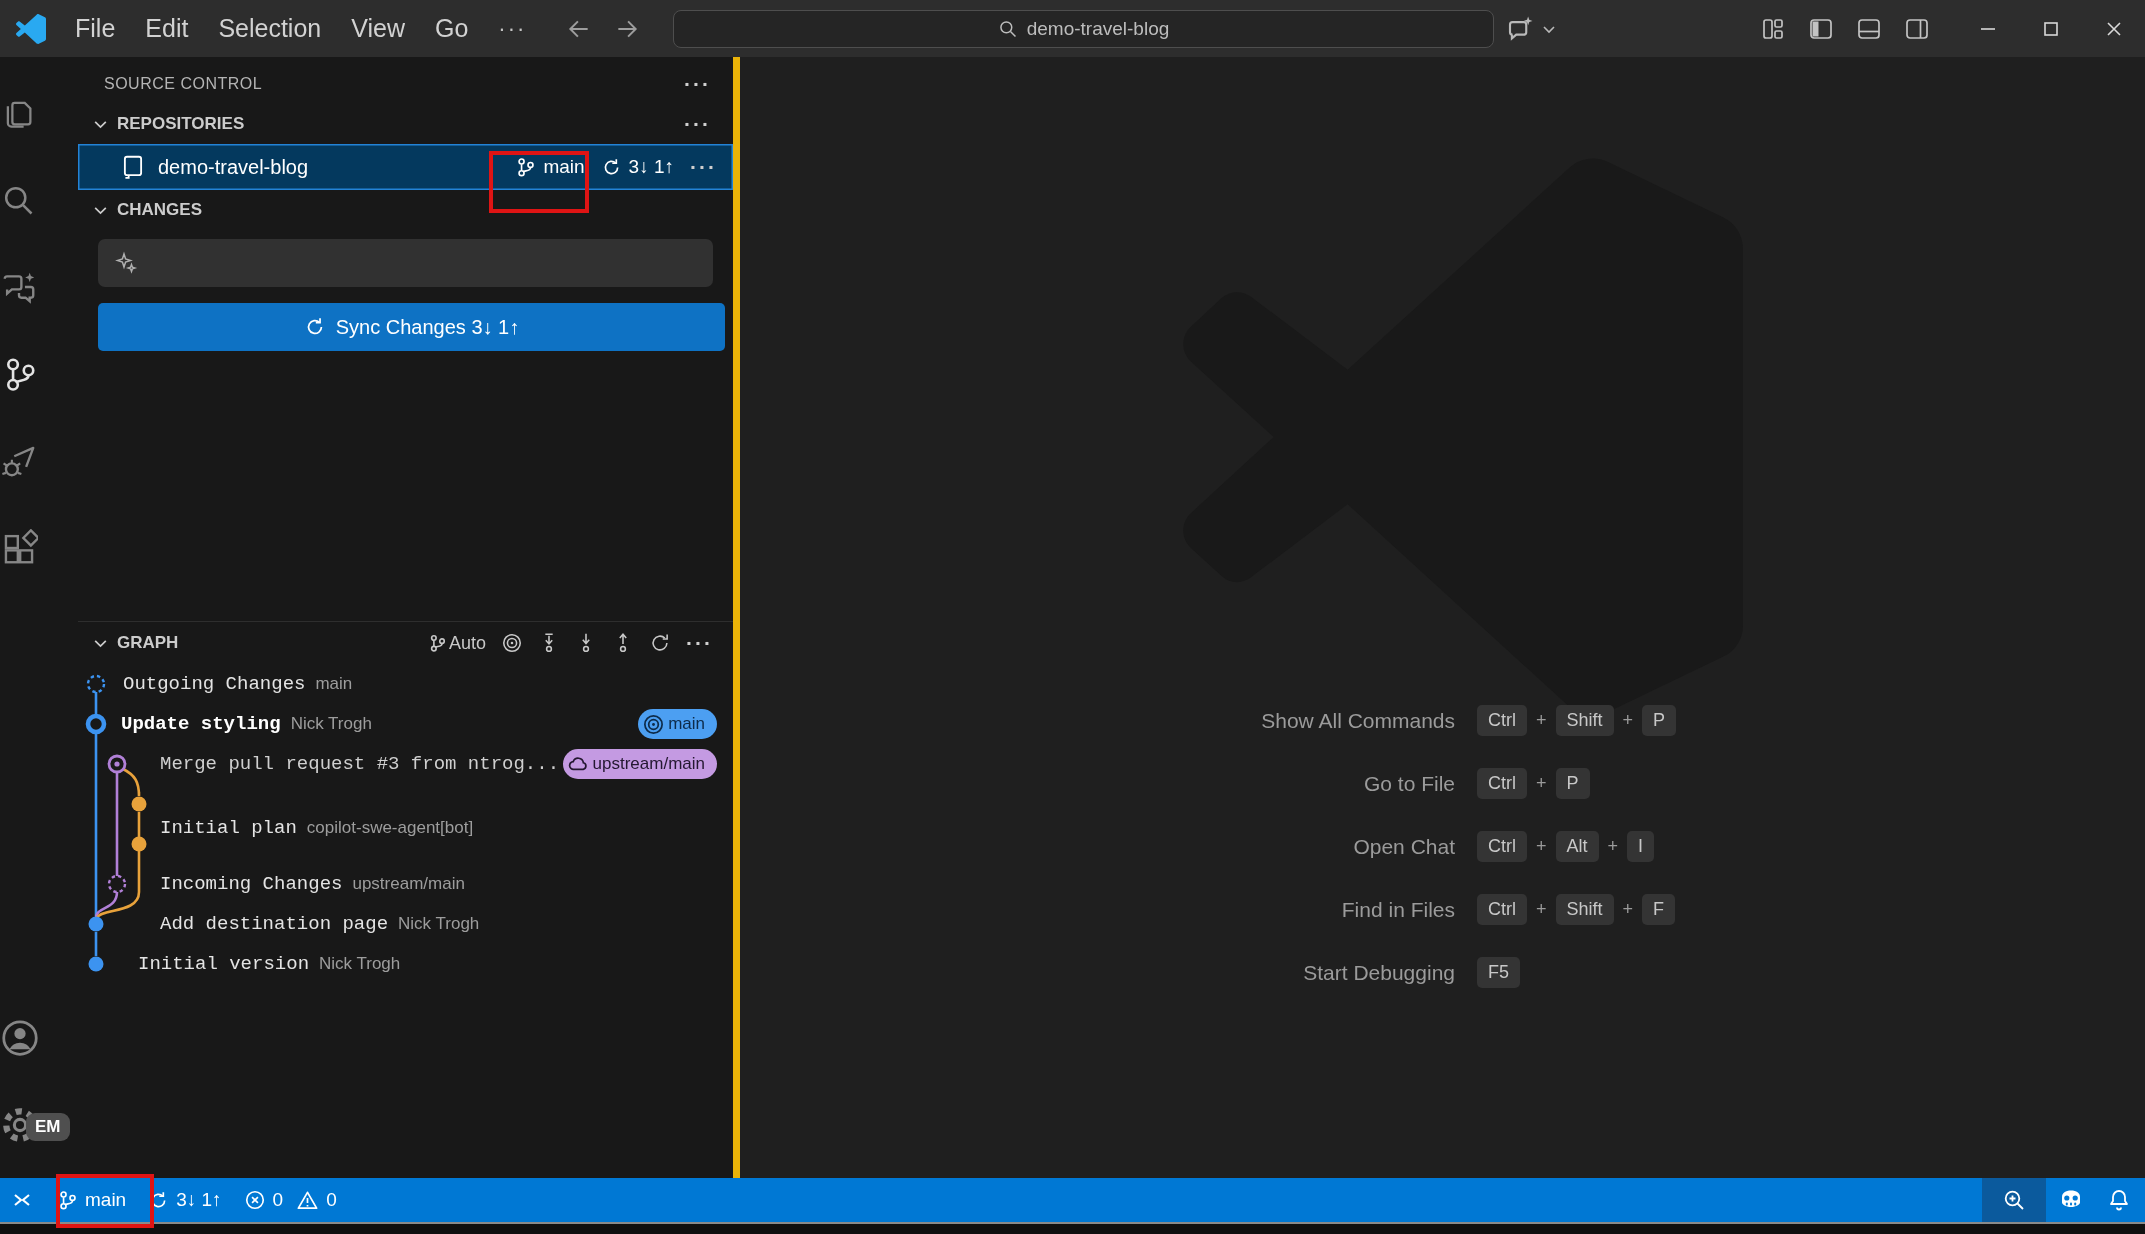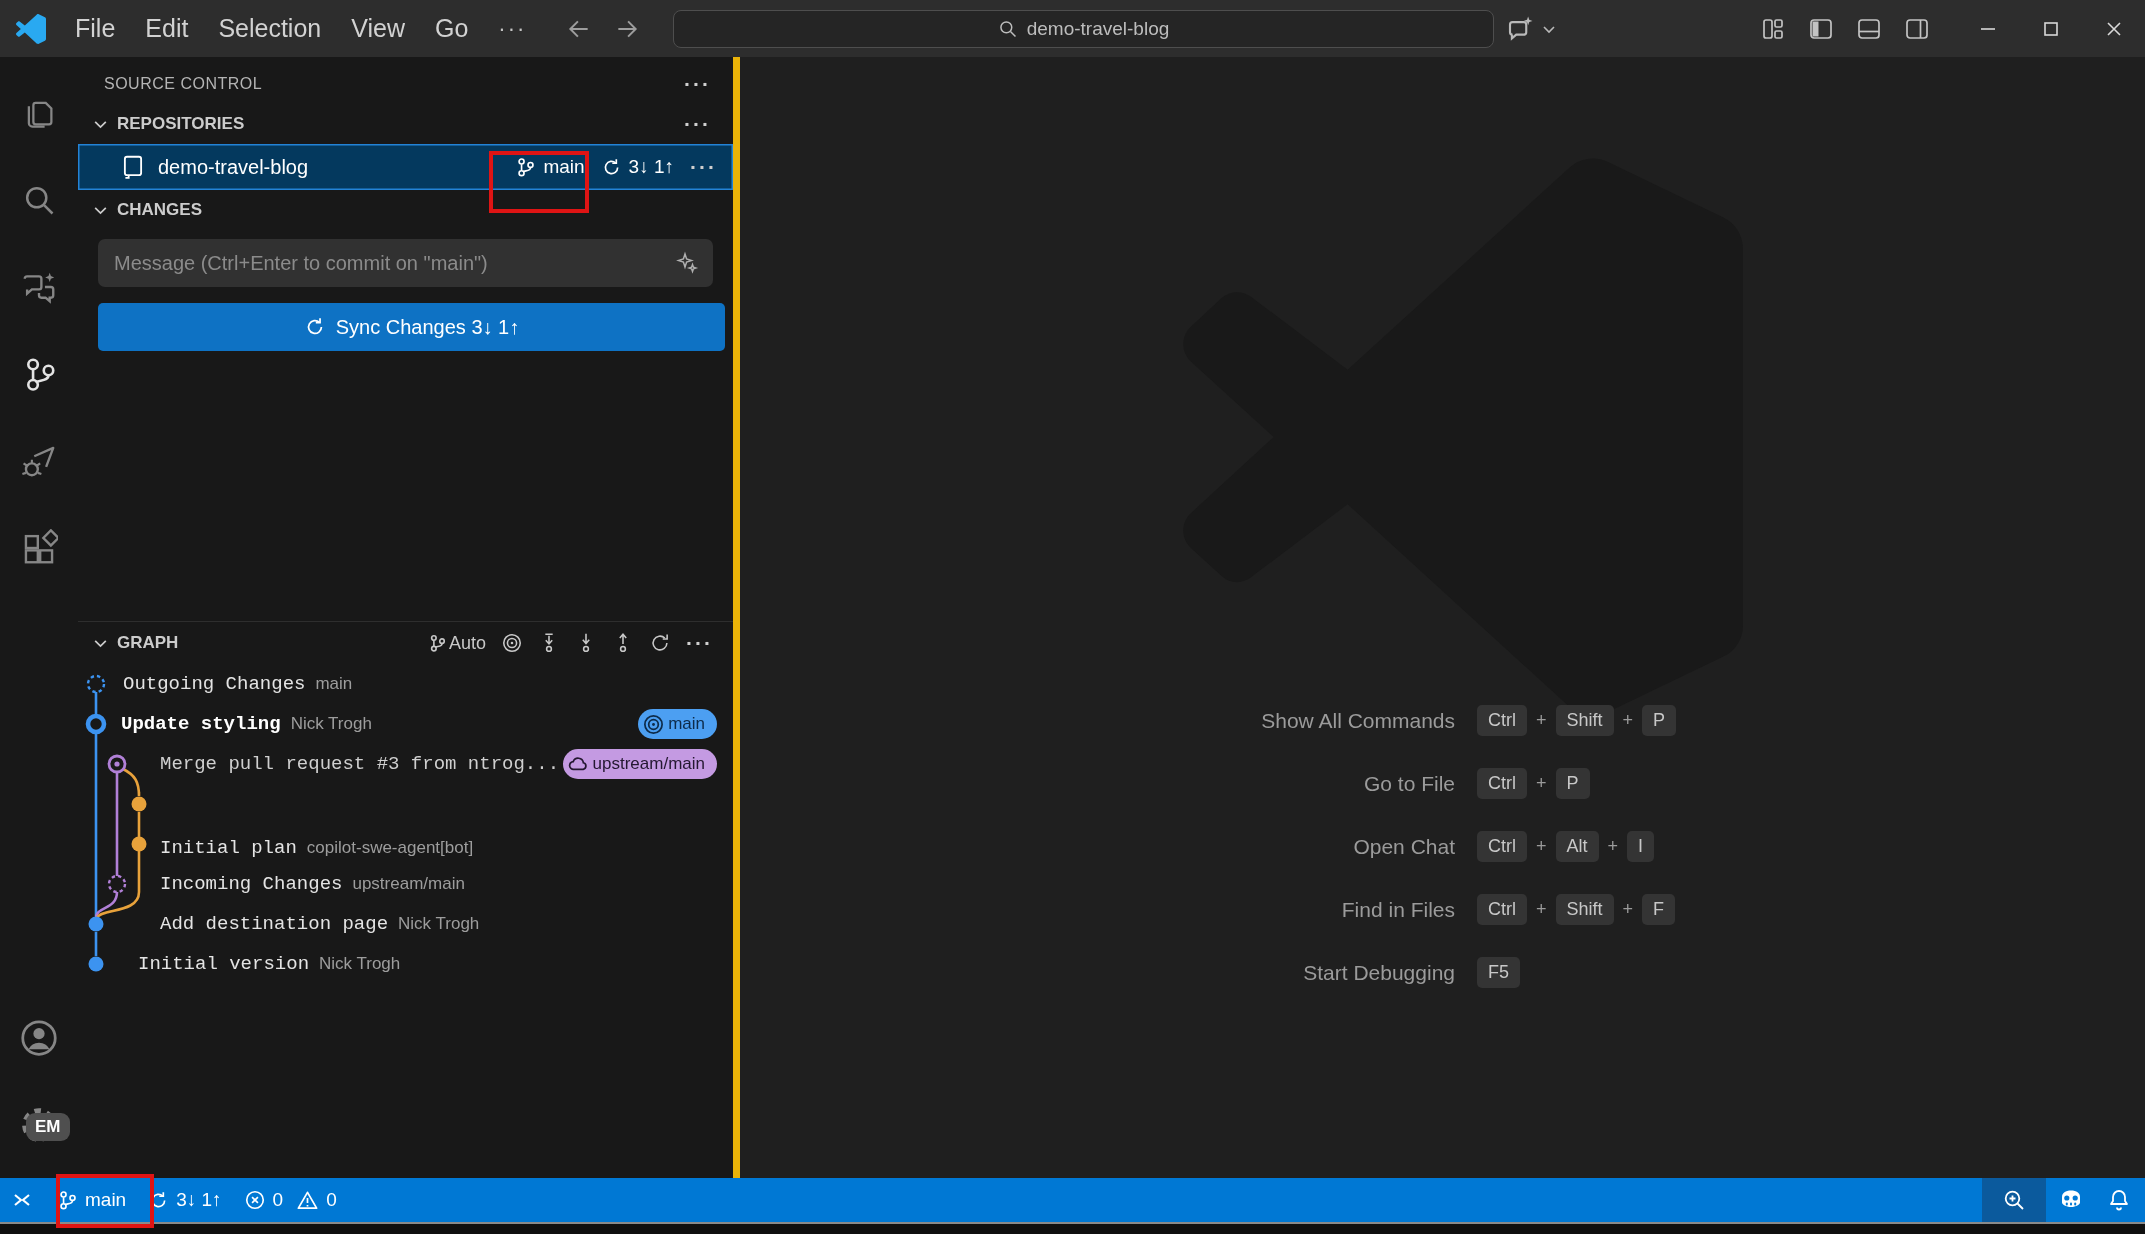--- a/index.html
+++ b/index.html
@@ -19,21 +19,21 @@
                gap:9px; color:#bdbdbd; font-size:19px; }
   .tb-copilot { position:absolute; left:1505px; top:0; height:57px; display:flex; align-items:center; gap:6px; color:#b9b9b9; }
   .layout-icons { position:absolute; left:1760px; top:0; height:57px; display:flex; align-items:center; gap:22px; color:#c3c3c3; }
   .win-controls { position:absolute; right:0; top:0; height:57px; display:flex; }
   .win-btn { width:63px; height:57px; display:flex; align-items:center; justify-content:center; color:#d8d8d8; }
 
   
   .workbench { display:flex; height:1121px; }
 
   .activitybar { width:78px; background:#181818; display:flex; flex-direction:column; align-items:center; padding-top:12px; }
-  .ab-item { height:87px; width:78px; display:flex; align-items:center; justify-content:center; color:#868686; }
+  .ab-item { height:87px; width:78px; display:flex; align-items:center; color:#868686; }
   .ab-item.active { color:#e3e3e3; }
   .ab-bottom { margin-top:auto; }
   .ab-gear-wrap { position:relative; margin-bottom:10px; }
   .profile-badge { position:absolute; left:26px; top:32px; background:#4f4f4f; color:#fff; font-weight:bold;
                    font-size:17px; padding:4px 9px; border-radius:9px; }
 
   
   .sidebar { width:662px; background:#181818; border-right:7px solid #eab308; display:flex; flex-direction:column; position:relative; }
   .pane-title { height:47px; display:flex; align-items:center; padding:6px 22px 0 26px; font-size:16px;
                 letter-spacing:.5px; color:#b4b4b4; }
@@ -284,21 +284,20 @@
       </div>
 
       <div class="section-header">
         <svg class="chev" width="17" height="17" viewBox="0 0 16 16">
           <path d="M3 5.5l5 5 5-5" stroke="currentColor" stroke-width="1.6" fill="none"></path>
         </svg>
         <span>CHANGES</span>
       </div>
 
       <div class="commit-input-wrap">
-        <input class="commit-input" type="text" placeholder="Message (Ctrl+Enter to commit on &quot;main&quot;)" style="">
         <svg width="24" height="24" viewBox="0 0 24 24">
           <path d="M10 3l1.6 4.9L16.5 9.5l-4.9 1.6L10 16l-1.6-4.9L3.5 9.5l4.9-1.6z" fill="none" stroke="#b0b0b0" stroke-width="1.5"></path>
           <path d="M17.5 13.5l.9 2.6 2.6.9-2.6.9-.9 2.6-.9-2.6-2.6-.9 2.6-.9z" fill="none" stroke="#b0b0b0" stroke-width="1.4"></path>
         </svg>
       </div>
 
       <button class="sync-btn">
         <svg width="22" height="22" viewBox="0 0 24 24">
           <path d="M19 12a7 7 0 1 1-2.2-5.1" stroke="#fff" stroke-width="1.9" fill="none"></path>
           <path d="M17.5 2.5v4.6h-4.6" stroke="#fff" stroke-width="1.9" fill="none"></path>
@@ -386,21 +385,21 @@
           </div>
           <div class="g-row" style="top:80px; padding-left:82px;">
             <span class="title" style="color:#cfcfcf;">Merge pull request #3 from ntrog...</span>
             <span class="badge badge-purple">
               <svg width="23" height="23" viewBox="0 0 24 24">
                 <path d="M7 17a4 4 0 0 1-.5-8 5.5 5.5 0 0 1 10.6 1.2A3.5 3.5 0 0 1 17 17z" stroke="#241831" stroke-width="1.8" fill="none"></path>
               </svg>
               <span>upstream/main</span>
             </span>
           </div>
-          <div class="g-row" style="top:164px; padding-left:82px;">
+          <div class="g-row" style="top:144px; padding-left:82px;">
             <span class="title">Initial plan</span>
             <span class="meta">copilot-swe-agent[bot]</span>
           </div>
           <div class="g-row" style="top:200px; padding-left:82px;">
             <span class="title">Incoming Changes</span>
             <span class="meta">upstream/main</span>
           </div>
           <div class="g-row" style="top:240px; padding-left:82px;">
             <span class="title">Add destination page</span>
             <span class="meta">Nick Trogh</span>

